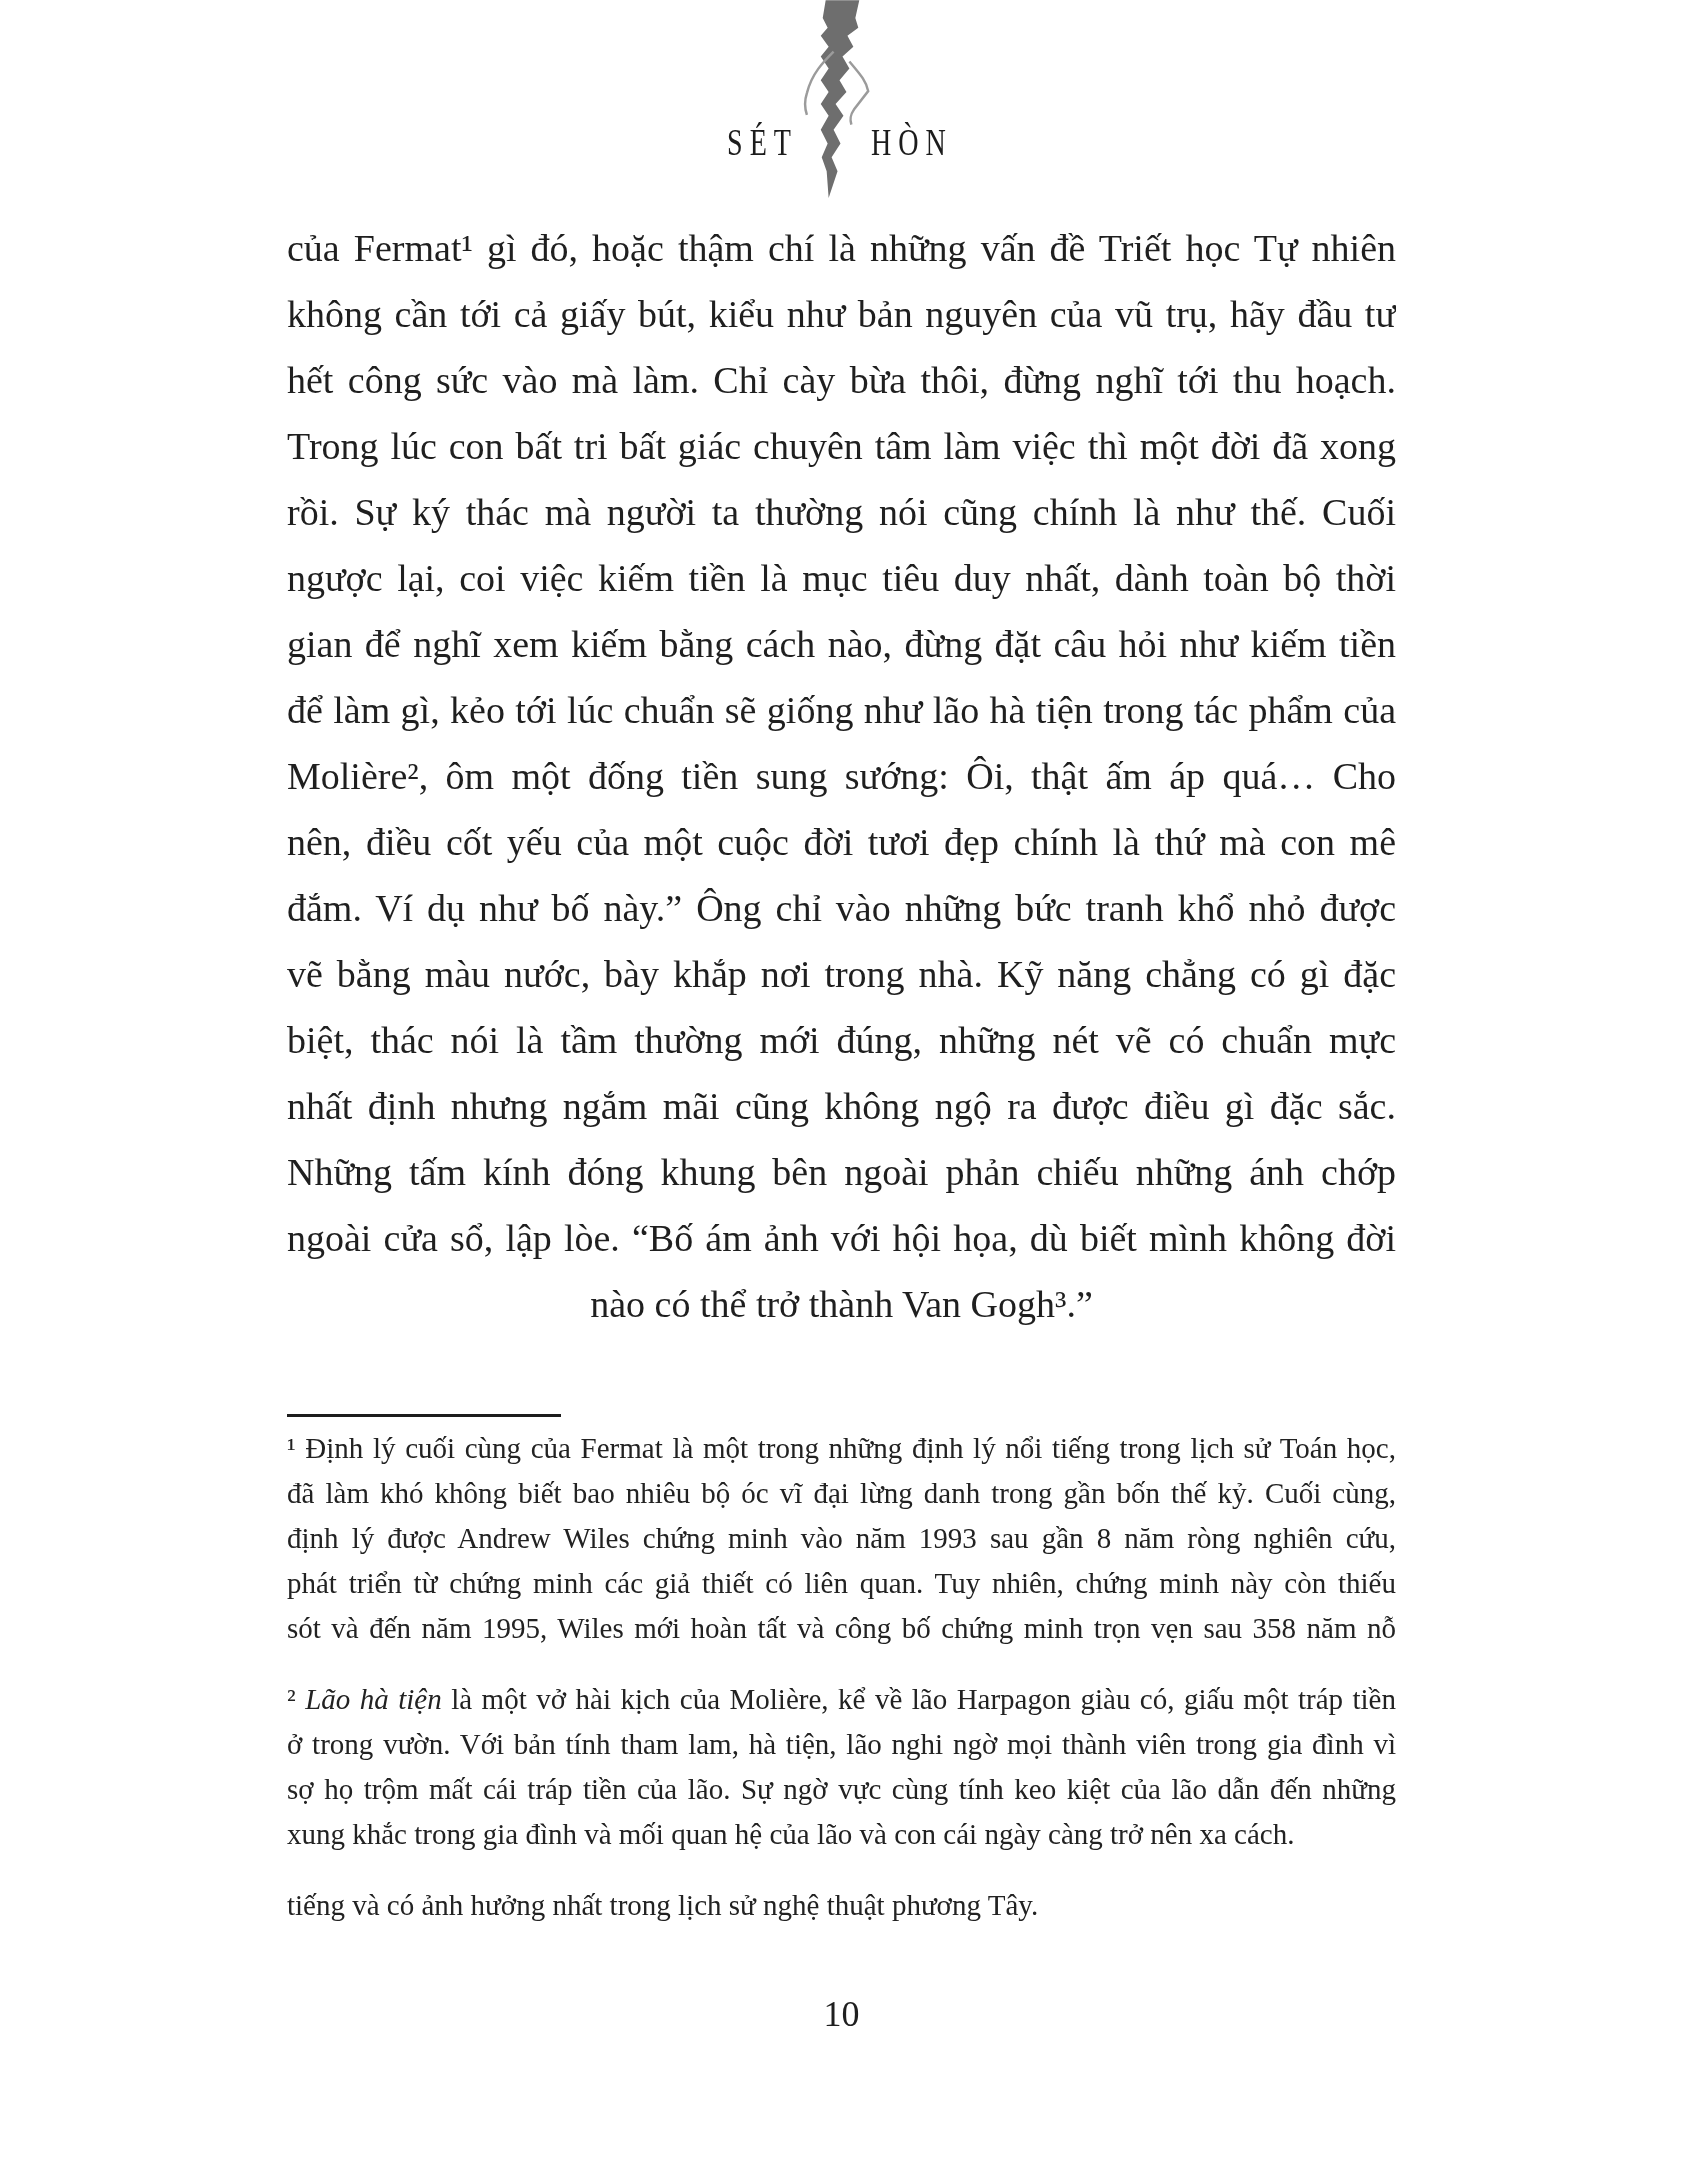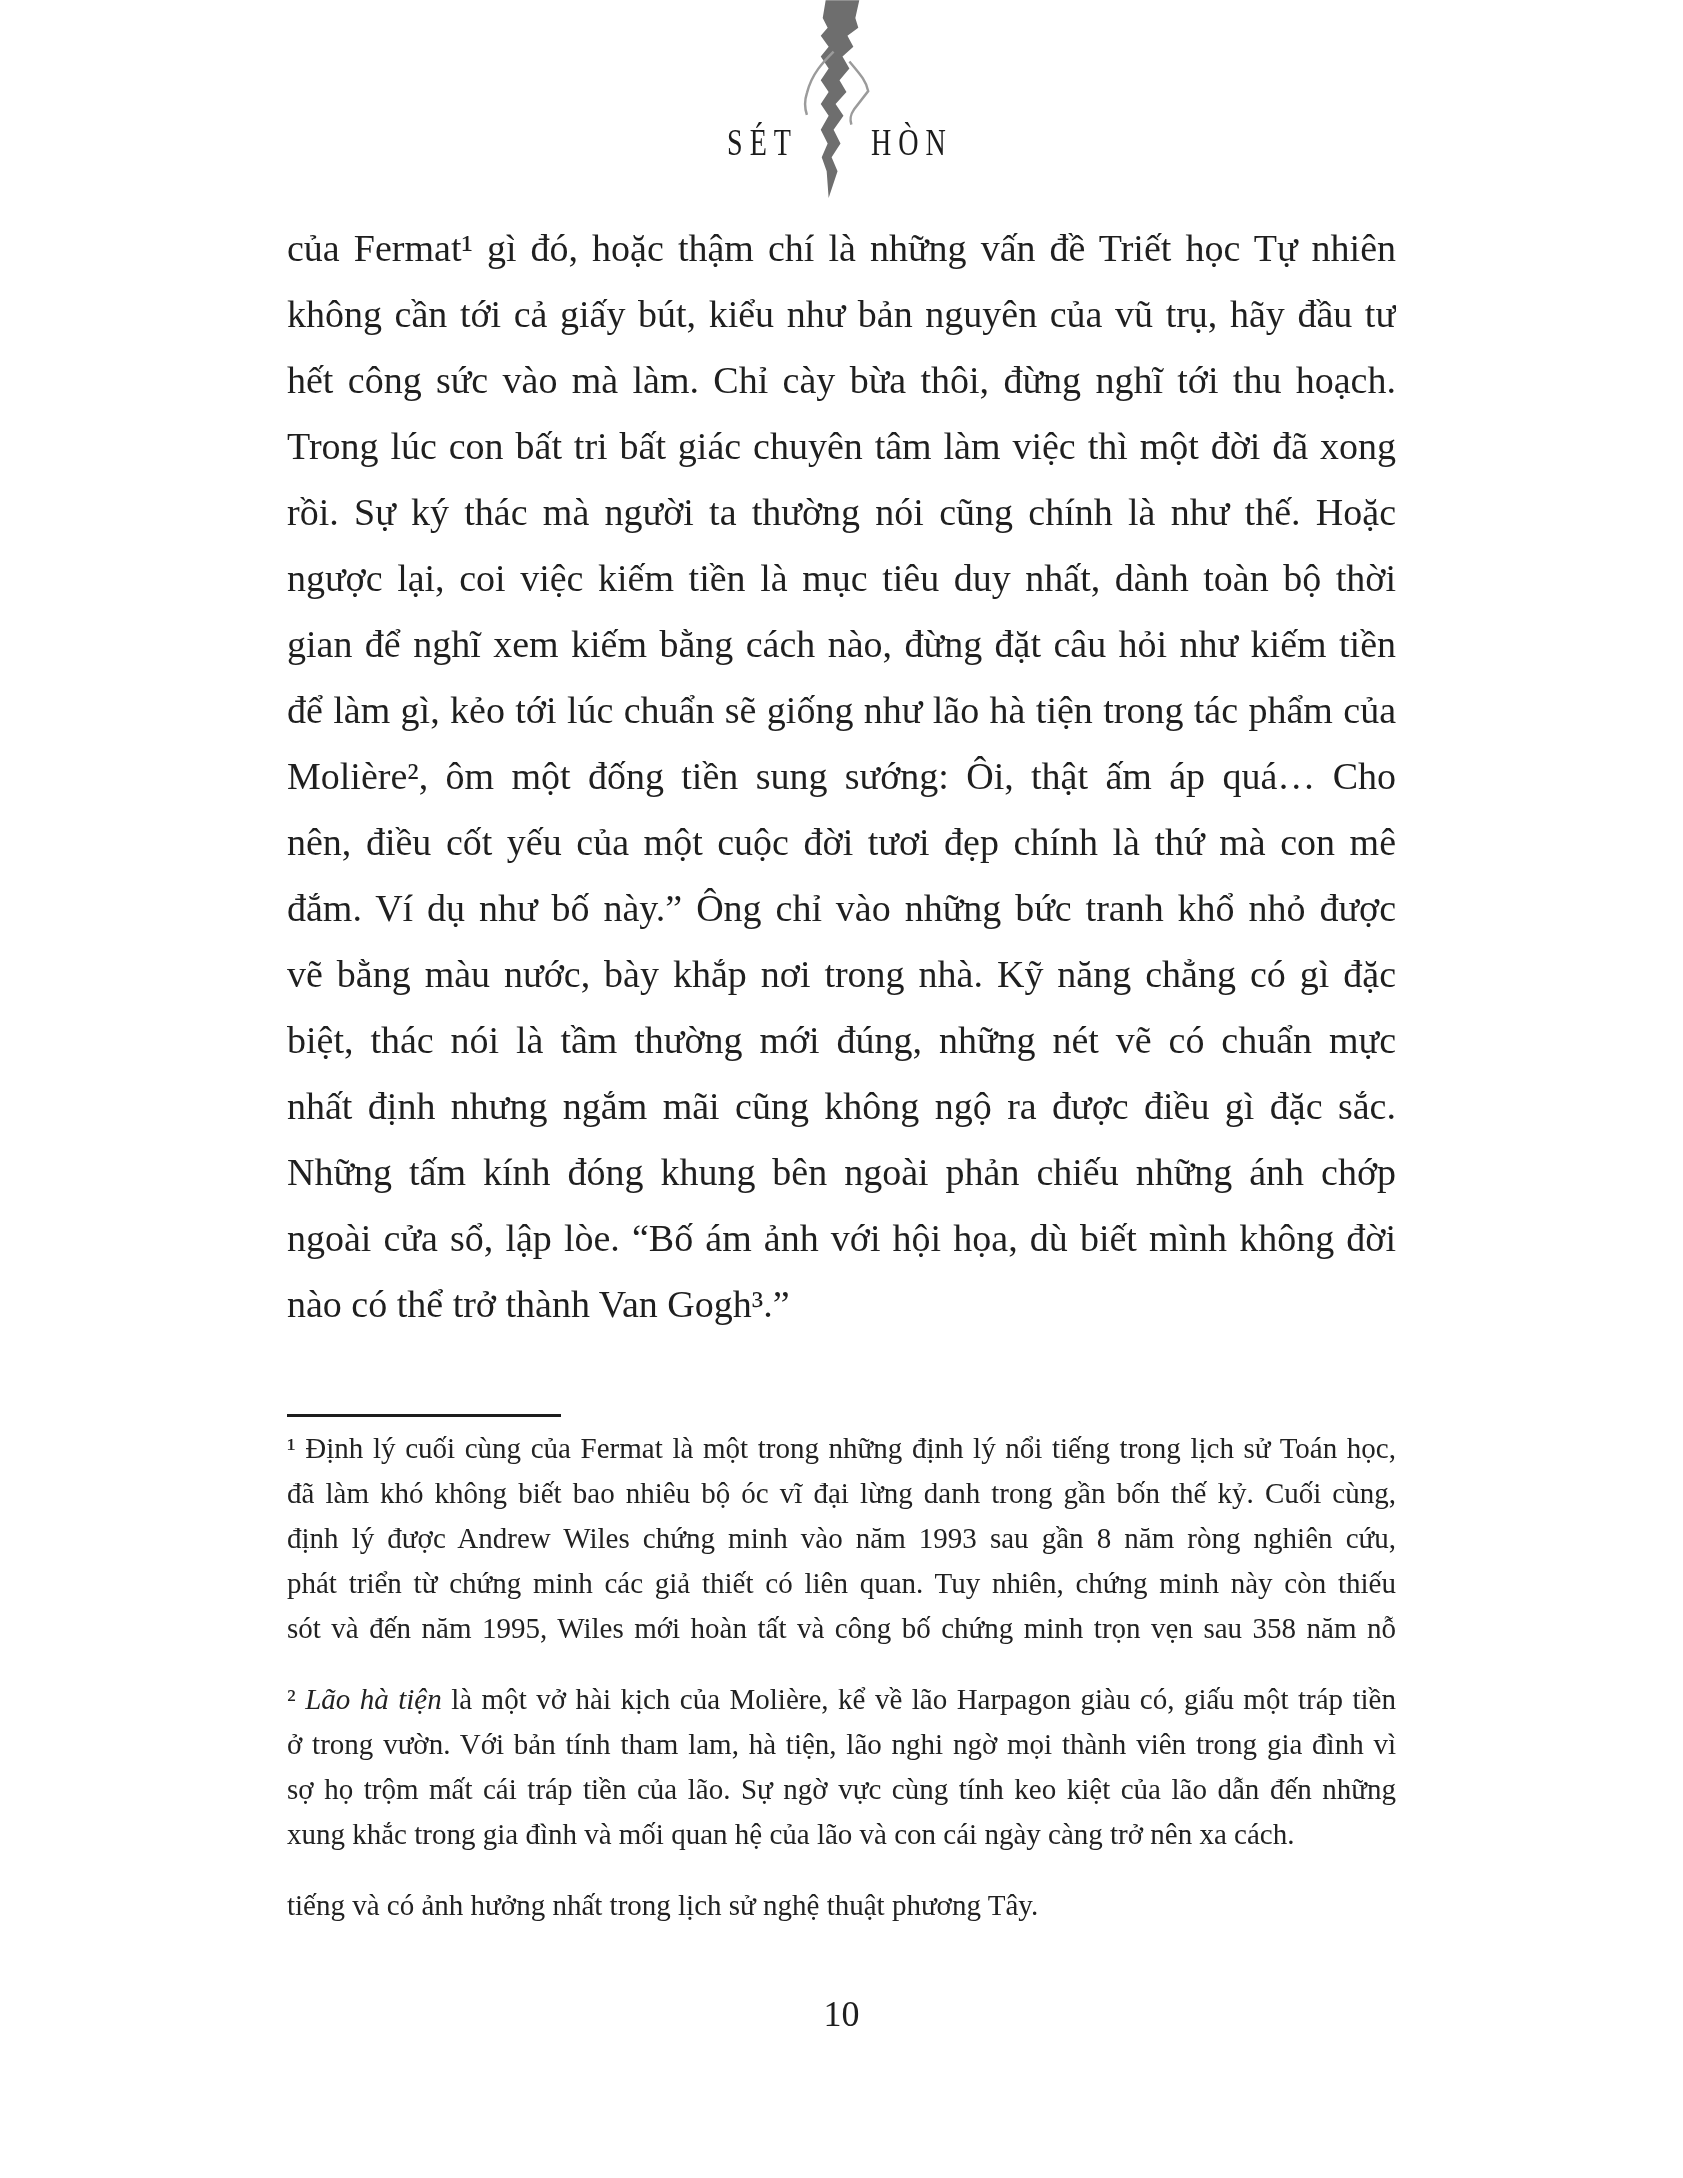--- a/index.html
+++ b/index.html
@@ -25,20 +25,21 @@
   .bolt-svg{position:absolute;left:798px;top:0;width:87px;height:203px;}
   
   .body-text{
     position:absolute;left:287px;top:215px;width:1109px;
   }
   .bline{
     height:66px;line-height:66px;
     font-size:38px;
     overflow:hidden;
     color:#1f1f1f;
+    text-align:center;
   }
   .jl{text-align:justify;text-align-last:justify;}
   
   .fn-sep{
     position:absolute;left:287px;top:1414px;
     width:274px;height:3px;background:#1d1d1d;
   }
   .footnotes{
     position:absolute;left:287px;top:1426px;width:1109px;
   }
@@ -75,21 +76,21 @@
   </svg>
 
   <span class="hdr-title right">HÒN</span>
 </div>
 
 <div class="body-text">
     <div class="bline jl">của Fermat¹ gì đó, hoặc thậm chí là những vấn đề Triết học Tự nhiên</div>
     <div class="bline jl">không cần tới cả giấy bút, kiểu như bản nguyên của vũ trụ, hãy đầu tư</div>
     <div class="bline jl">hết công sức vào mà làm. Chỉ cày bừa thôi, đừng nghĩ tới thu hoạch.</div>
     <div class="bline jl">Trong lúc con bất tri bất giác chuyên tâm làm việc thì một đời đã xong</div>
-    <div class="bline jl">rồi. Sự ký thác mà người ta thường nói cũng chính là như thế. Hoặc</div>
+    <div class="bline jl">rồi. Sự ký thác mà người ta thường nói cũng chính là như thế. Cuối</div>
     <div class="bline jl">ngược lại, coi việc kiếm tiền là mục tiêu duy nhất, dành toàn bộ thời</div>
     <div class="bline jl">gian để nghĩ xem kiếm bằng cách nào, đừng đặt câu hỏi như kiếm tiền</div>
     <div class="bline jl">để làm gì, kẻo tới lúc chuẩn sẽ giống như lão hà tiện trong tác phẩm của</div>
     <div class="bline jl">Molière², ôm một đống tiền sung sướng: Ôi, thật ấm áp quá… Cho</div>
     <div class="bline jl">nên, điều cốt yếu của một cuộc đời tươi đẹp chính là thứ mà con mê</div>
     <div class="bline jl">đắm. Ví dụ như bố này.” Ông chỉ vào những bức tranh khổ nhỏ được</div>
     <div class="bline jl">vẽ bằng màu nước, bày khắp nơi trong nhà. Kỹ năng chẳng có gì đặc</div>
     <div class="bline jl">biệt, thác nói là tầm thường mới đúng, những nét vẽ có chuẩn mực</div>
     <div class="bline jl">nhất định nhưng ngắm mãi cũng không ngộ ra được điều gì đặc sắc.</div>
     <div class="bline jl">Những tấm kính đóng khung bên ngoài phản chiếu những ánh chớp</div>

